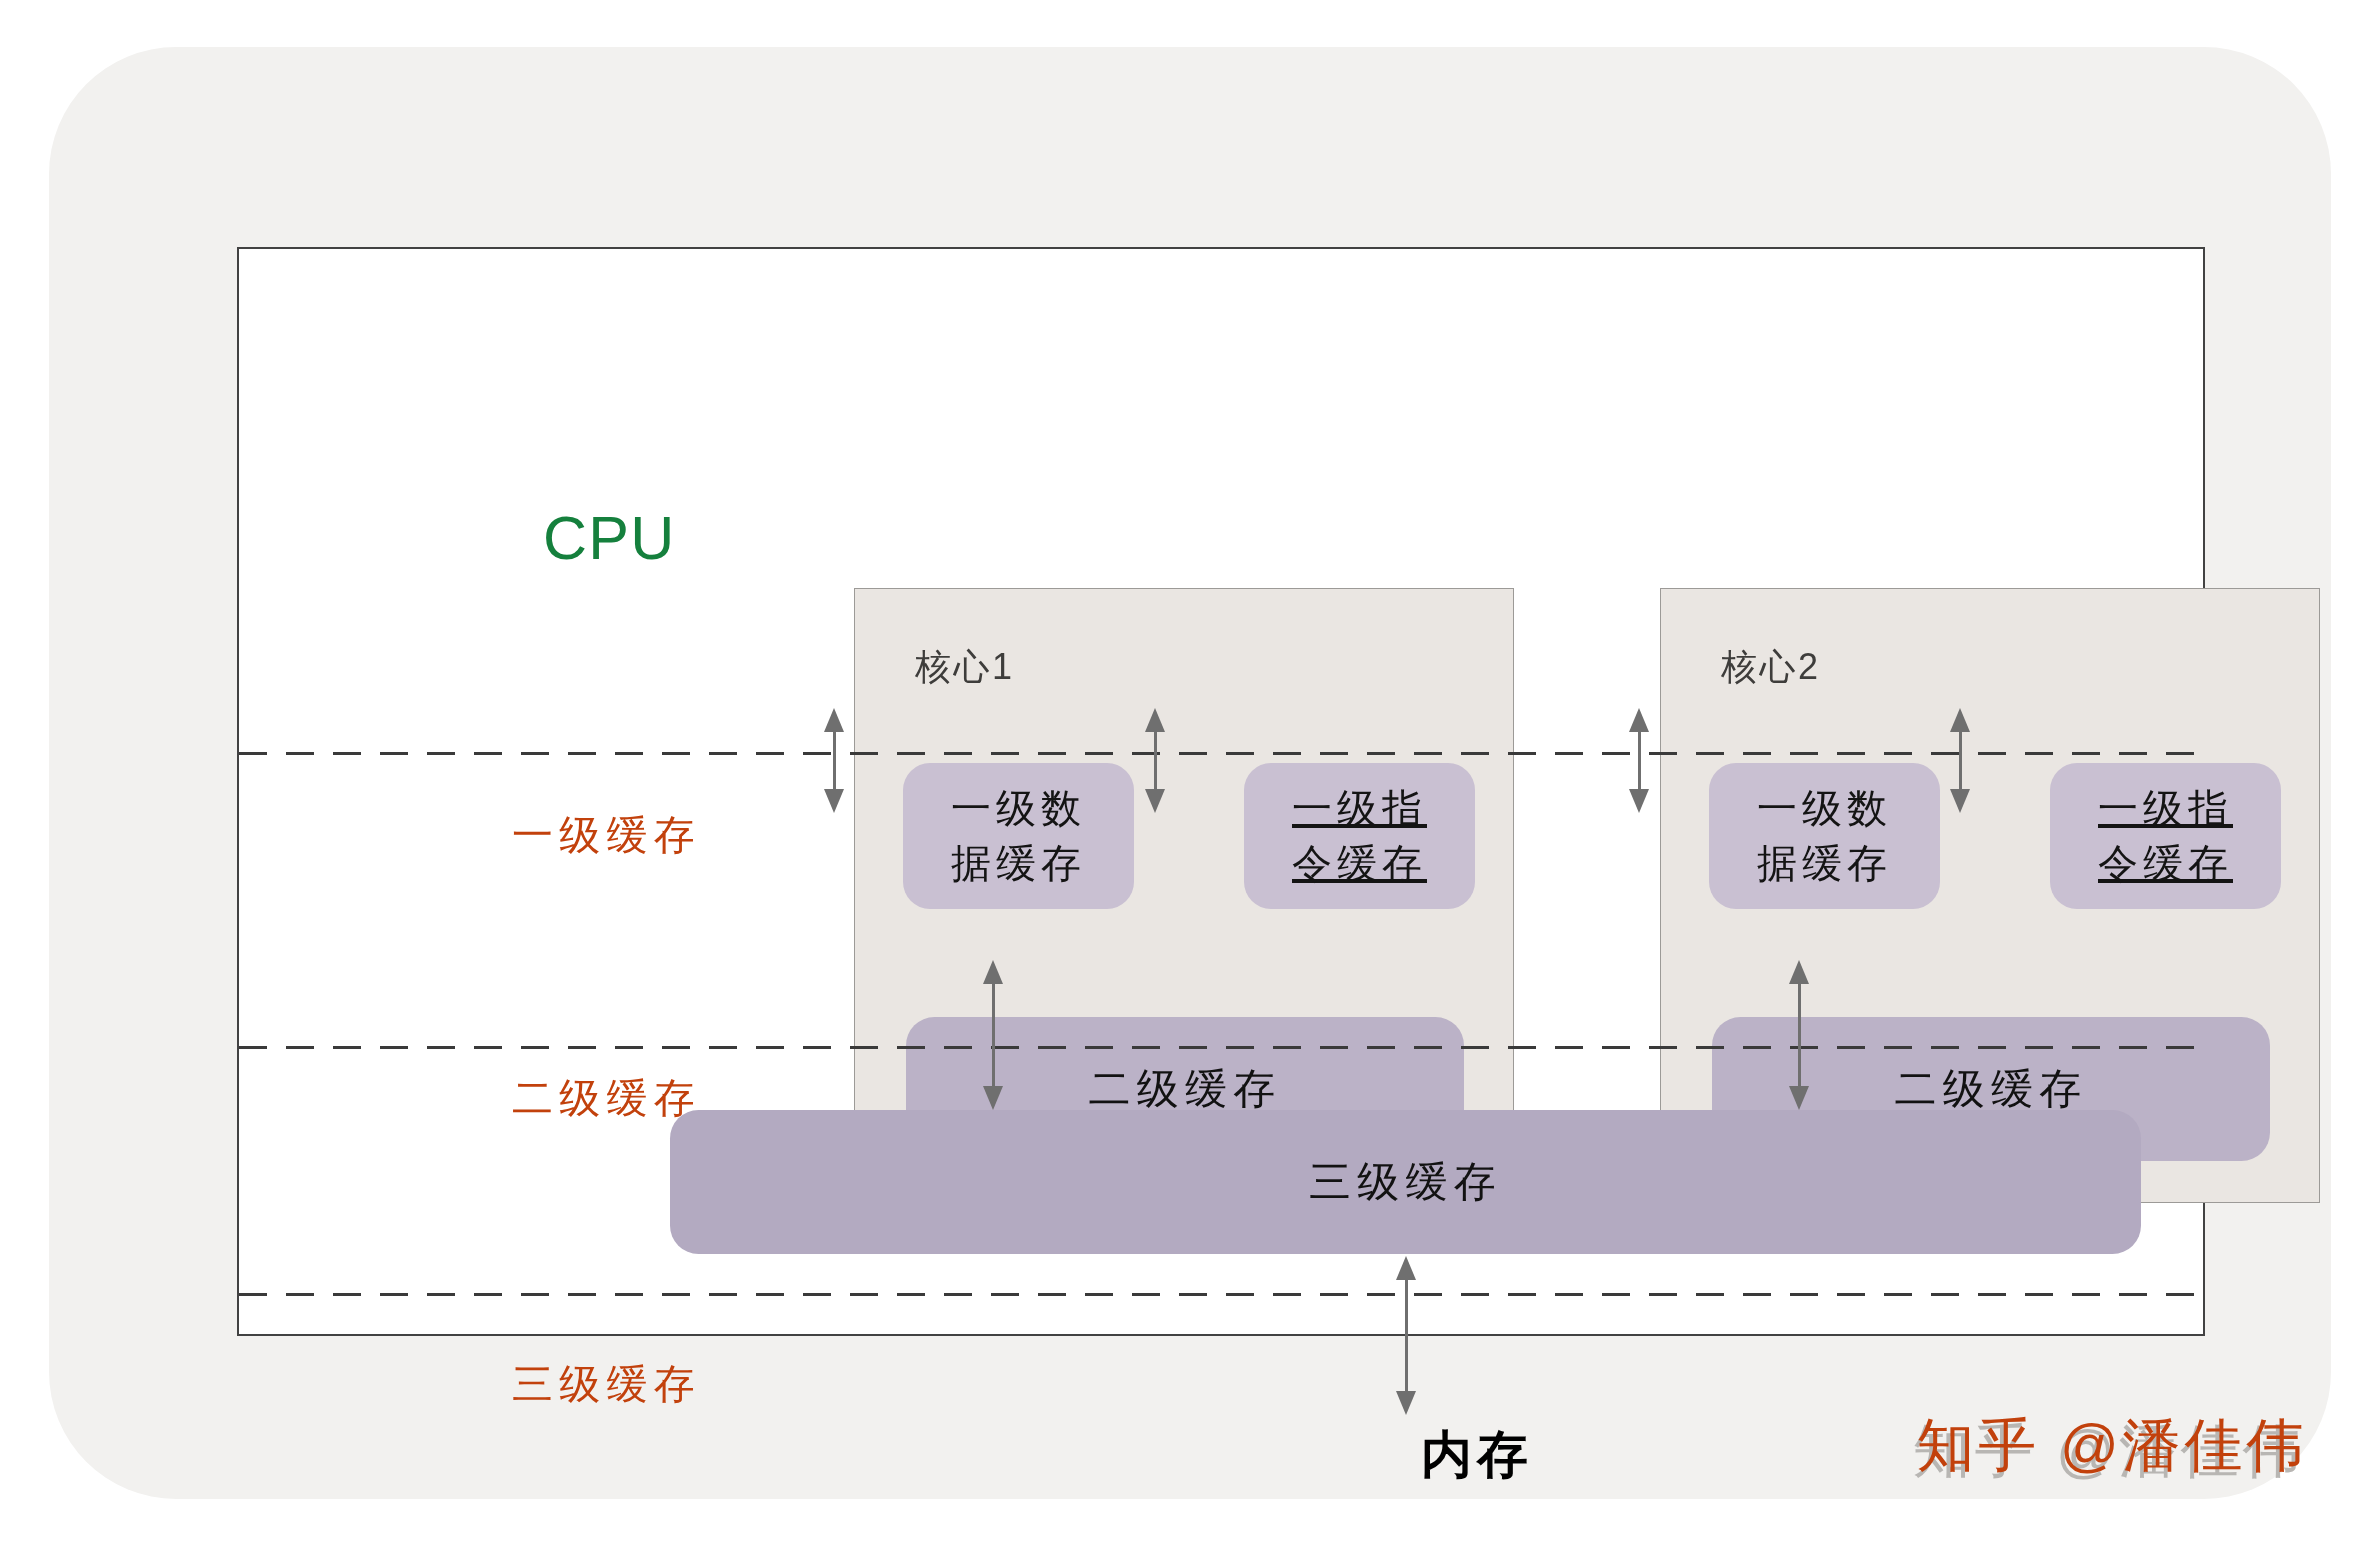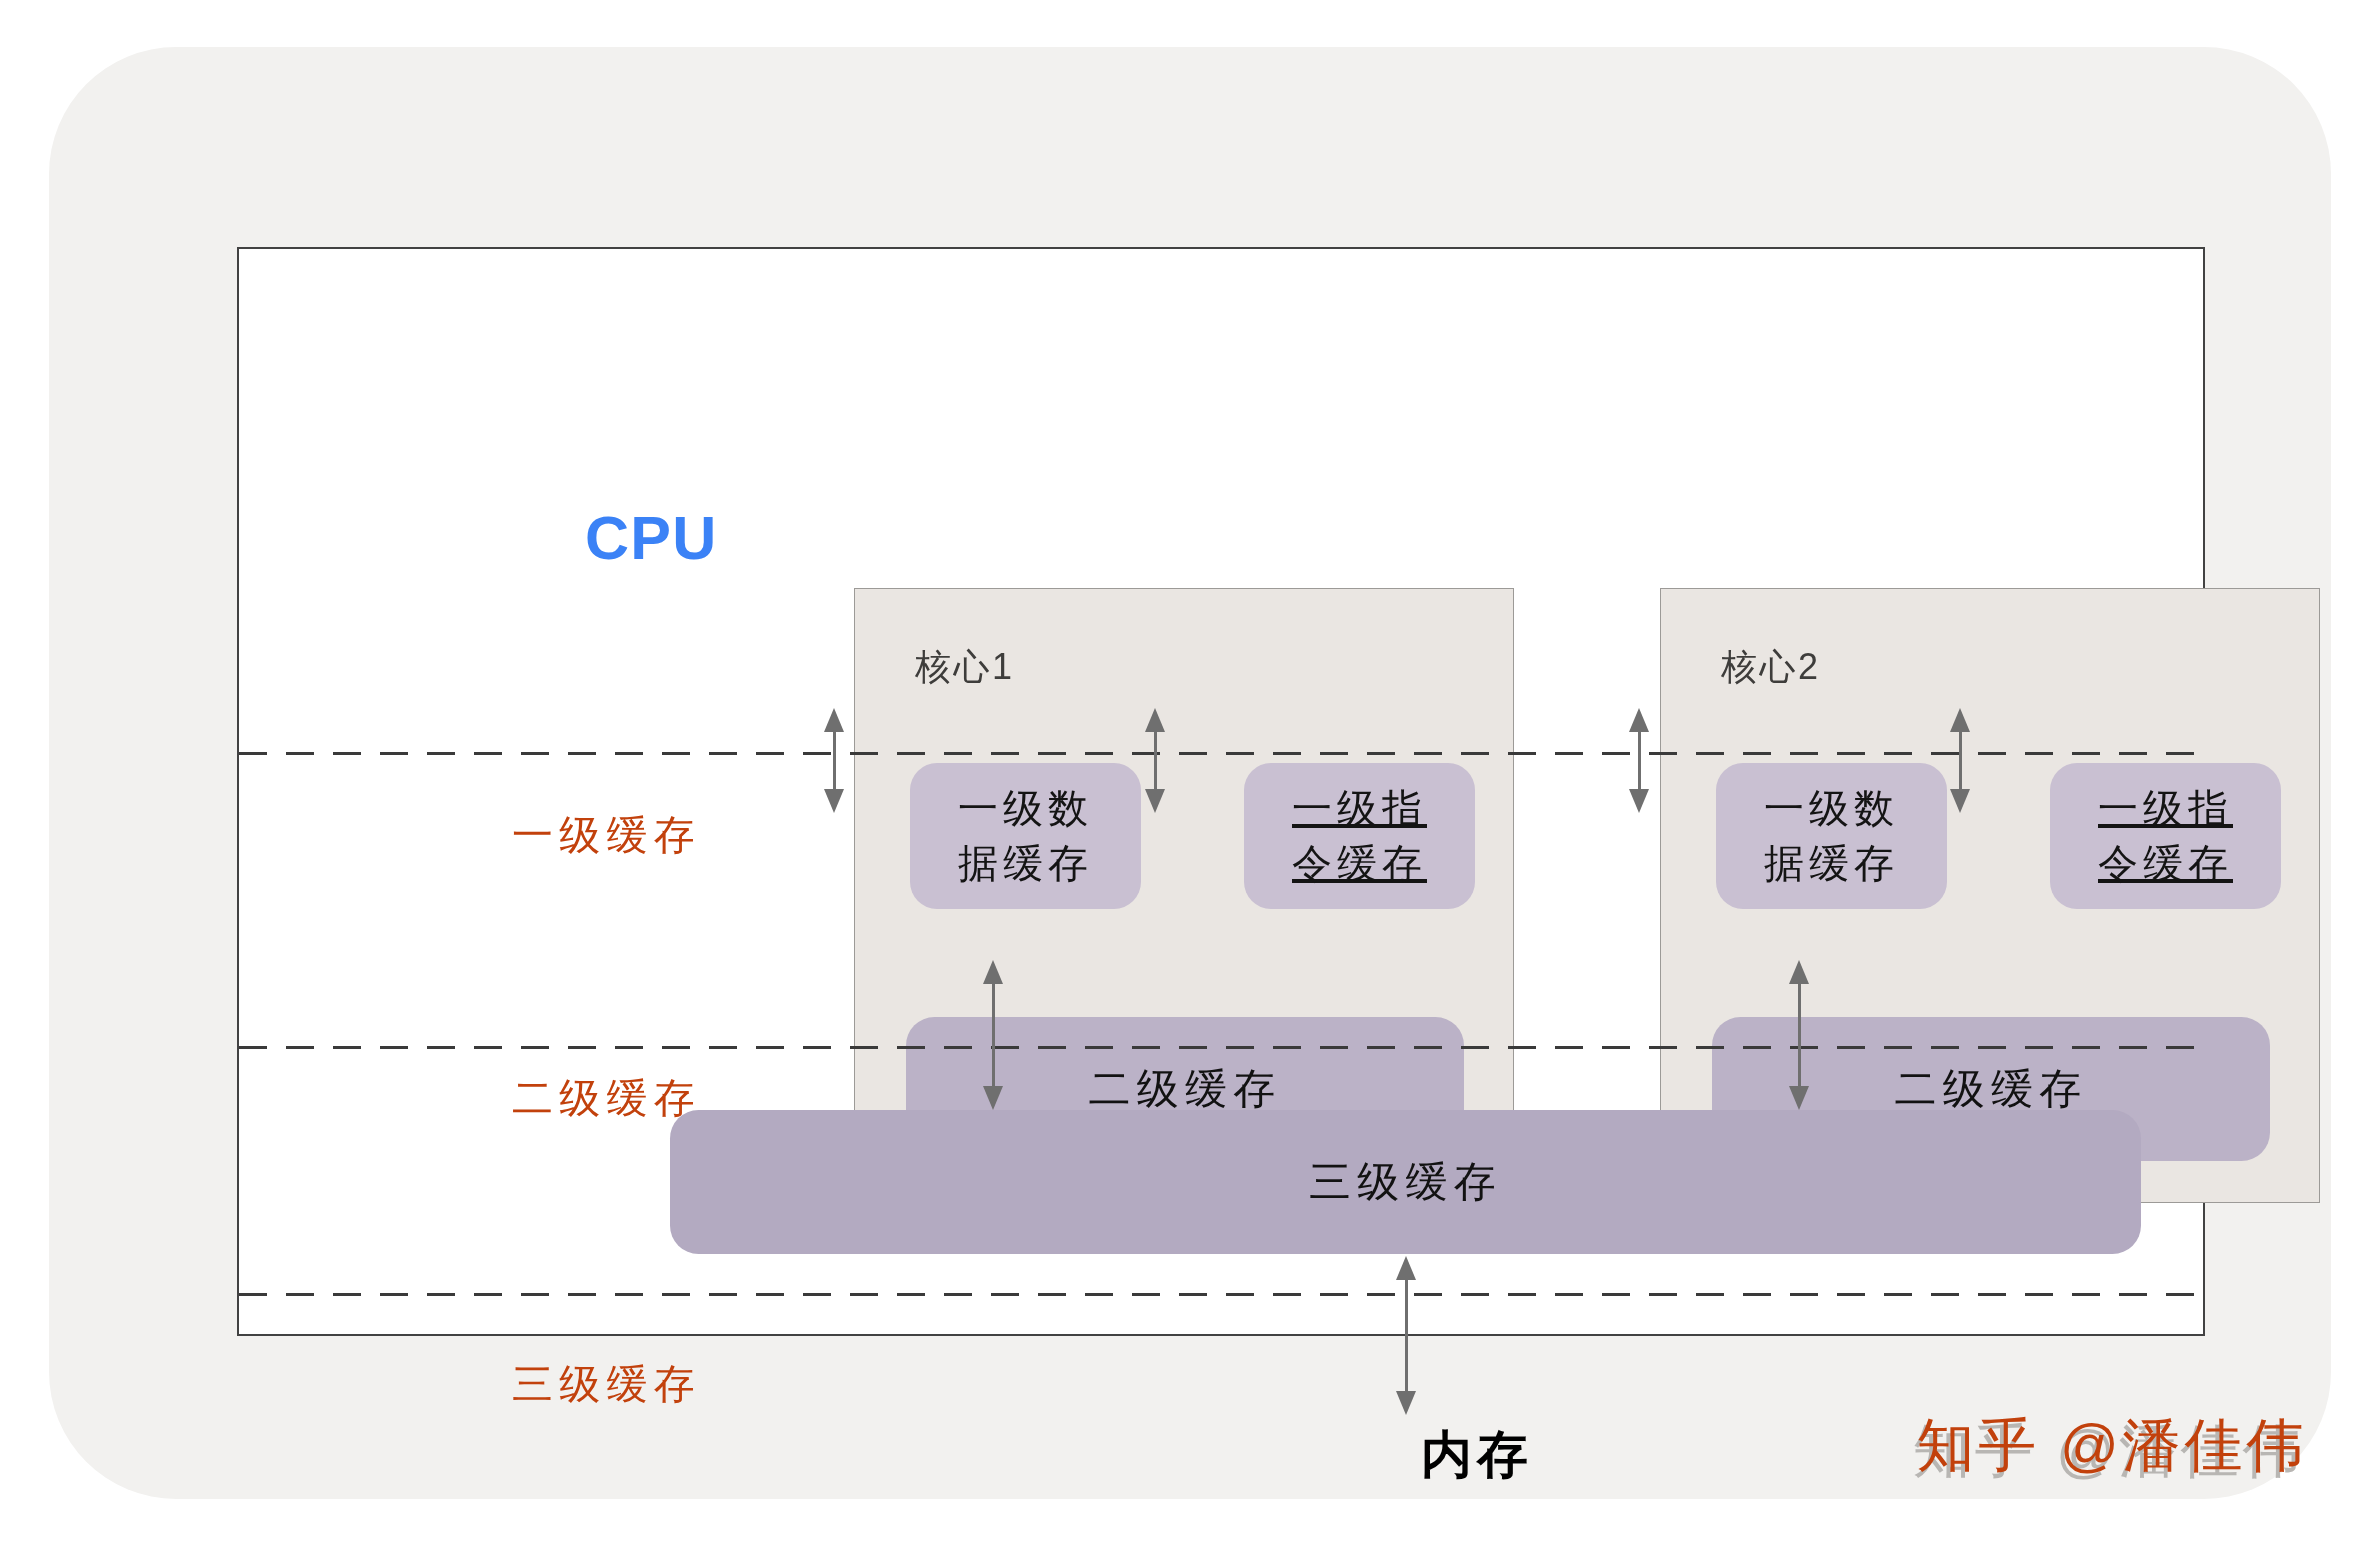--- a/index.html
+++ b/index.html
@@ -12,21 +12,21 @@
   .card{
     position:absolute;left:49px;top:47px;width:2282px;height:1452px;
     background:#F2F1EF;border-radius:127px;
   }
   .cpu-box{
     position:absolute;left:188px;top:200px;width:1968px;height:1089px;
     background:#ffffff;border:2.5px solid #424242;box-sizing:border-box;
   }
   .cpu-title{
     position:absolute;left:304px;top:259px;
-    font-size:61px;font-weight:bold;color:#3b82f6;letter-spacing:1.3px;line-height:1;margin-left:42px;
+    font-size:61px;font-weight:normal;color:#15803d;letter-spacing:1.3px;line-height:1;
   }
   .row-label{
     position:absolute;left:228px;width:279px;text-align:center;
     font-size:41px;color:#c2410c;letter-spacing:6.3px;line-height:51px;
   }
   .row-label.r1{top:561px;}
   .row-label.r2{top:824px;}
   .row-label.r3{top:1110px;}
   .dash{
     position:absolute;left:190px;width:1966px;height:3.2px;
@@ -44,21 +44,21 @@
   .core-name{
     position:absolute;left:60px;top:58px;
     font-size:36px;color:#3E3D3B;letter-spacing:2.5px;line-height:1.1;
   }
   .l1box{
     position:absolute;top:174px;width:231px;height:146px;
     background:#C9C0D2;border-radius:27px;
     display:flex;flex-direction:column;justify-content:center;align-items:center;
     font-size:40px;color:#141414;letter-spacing:5px;line-height:55px;text-align:center;
   }
-  .l1box.data{left:55px;}
+  .l1box.data{left:48px;}
   .l1box.inst{left:389px;text-decoration:underline;}
   .l1box span{display:block;}
   .l2box{
     position:absolute;left:51px;top:428px;width:558px;height:144px;
     background:#BBB2C7;border-radius:28.5px;
     display:flex;justify-content:center;align-items:center;
     font-size:42px;color:#121212;letter-spacing:6.3px;
   }
   .l3box{
     position:absolute;left:621px;top:1063px;width:1471px;height:144px;

